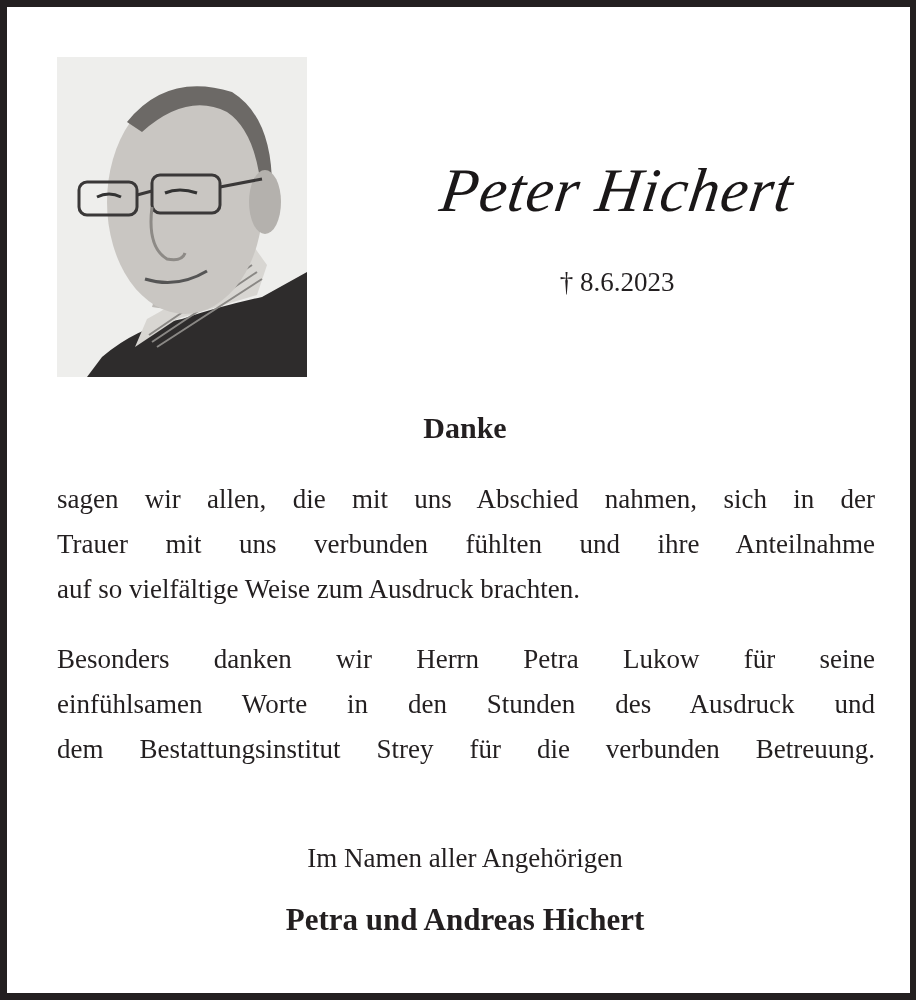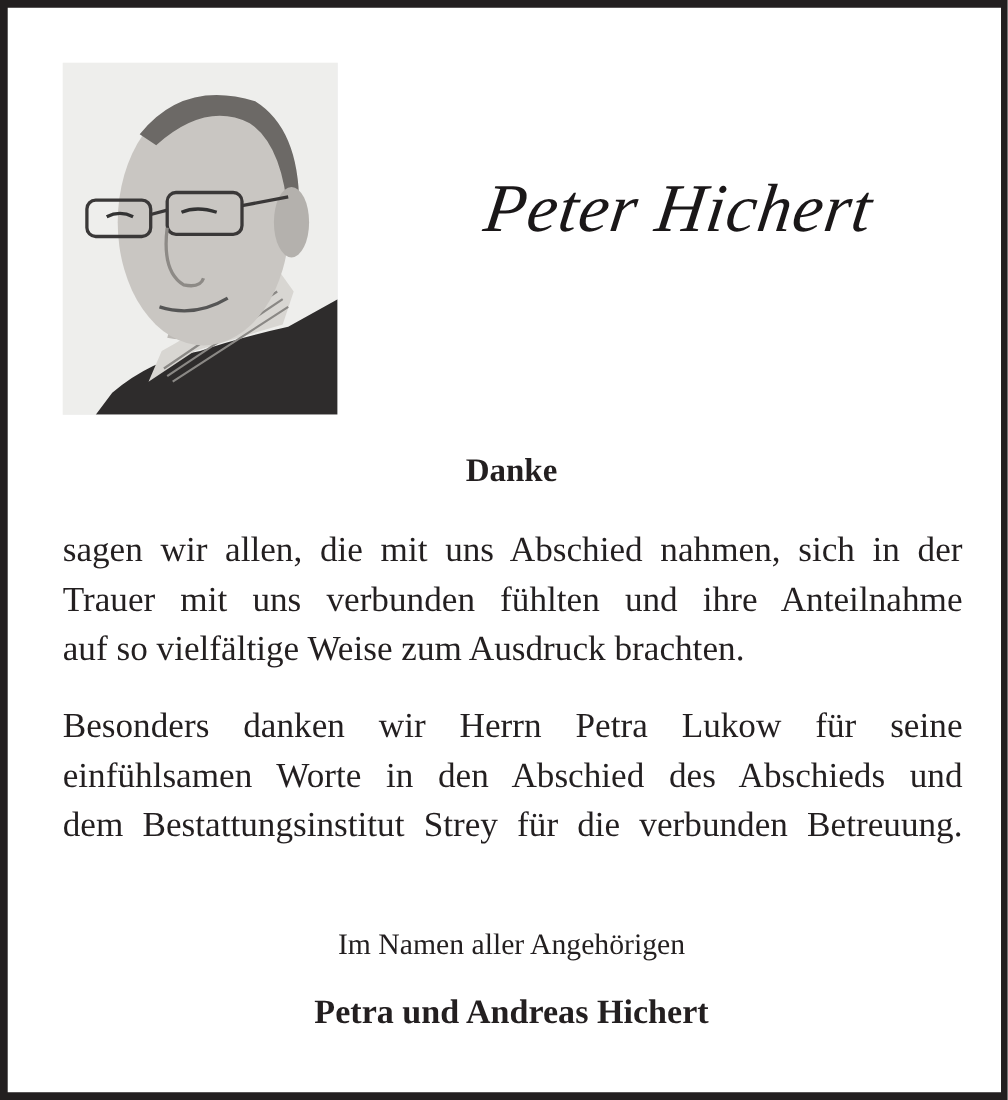--- a/index.html
+++ b/index.html
@@ -28,21 +28,21 @@
     .date {
       position: absolute; left: 340px; top: 260px; width: 540px;
       text-align: center; font-size: 27px;
     }
     .heading {
       position: absolute; left: 0; top: 404px; width: 916px; text-align: center;
       font-size: 30px; font-weight: bold;
     }
     .para {
       position: absolute; left: 50px; width: 818px;
-      font-size: 32px; line-height: 45px; text-align: justify;
+      font-size: 27px; line-height: 45px; text-align: justify;
     }
     .para .line { display: block; text-align: justify; text-align-last: justify; white-space: nowrap; }
     .para .line.last { text-align-last: left; }
     .p1 { top: 470px; }
     .p2 { top: 630px; }
     .sign1 {
       position: absolute; left: 0; top: 836px; width: 916px; text-align: center;
       font-size: 27px;
     }
     .sign2 {
@@ -78,30 +78,31 @@
 
       <path d="M40 140 Q52 134 64 140 M108 136 Q122 130 140 136" stroke="#333" stroke-width="3" fill="none"></path>
 
       <path d="M95 150 Q90 190 110 202 Q125 205 128 196" stroke="#8d8a86" stroke-width="3" fill="none"></path>
 
       <path d="M88 222 Q120 232 150 214" stroke="#555" stroke-width="3" fill="none"></path>
     </svg>
   </div>
 
   <div class="name">Peter Hichert</div>
+  <div class="date">† 8.6.2023</div>
 
   <div class="heading">Danke</div>
 
   <div class="para p1">
     <span class="line">sagen wir allen, die mit uns Abschied nahmen, sich in der</span>
     <span class="line">Trauer mit uns verbunden fühlten und ihre Anteilnahme</span>
     <span class="line last">auf so vielfältige Weise zum Ausdruck brachten.</span>
   </div>
 
   <div class="para p2">
     <span class="line">Besonders danken wir Herrn Petra Lukow für seine</span>
-    <span class="line">einfühlsamen Worte in den Abschied des Abschieds und</span>
+    <span class="line">einfühlsamen Worte in den Stunden des Ausdruck und</span>
     <span class="line">dem Bestattungsinstitut Strey für die verbunden Betreuung.</span>
   </div>
 
   <div class="sign1">Im Namen aller Angehörigen</div>
   <div class="sign2">Petra und Andreas Hichert</div>
 </div>
 
 </body></html>

